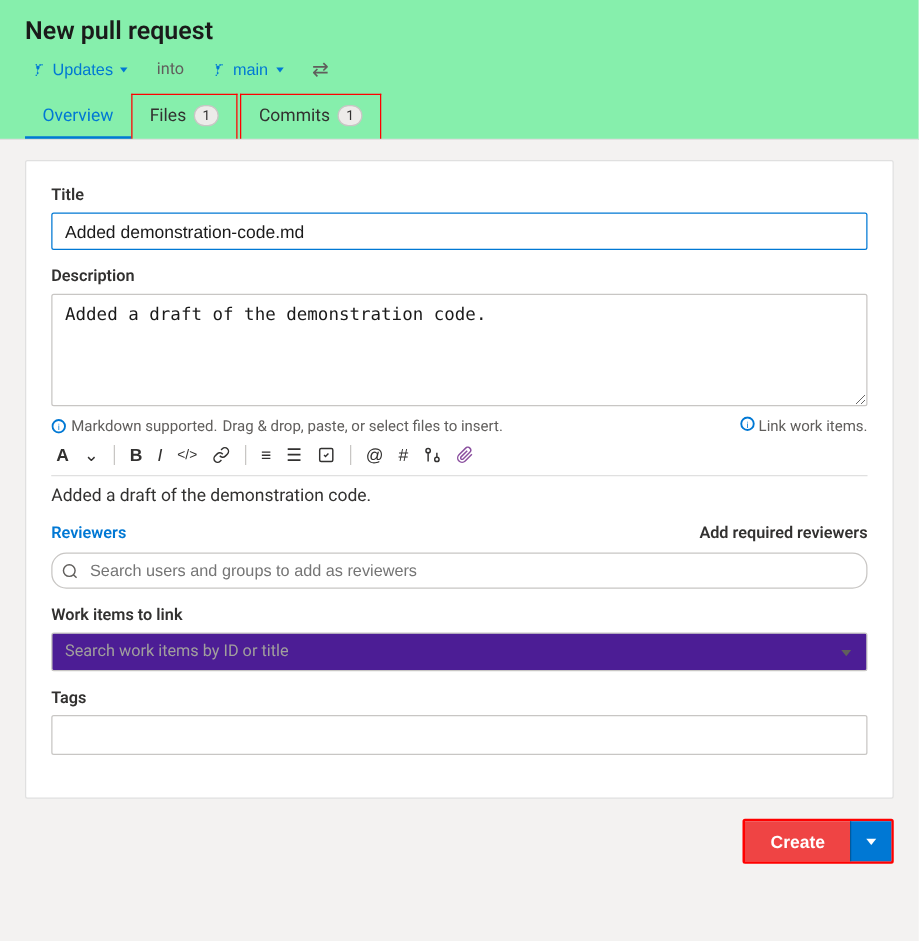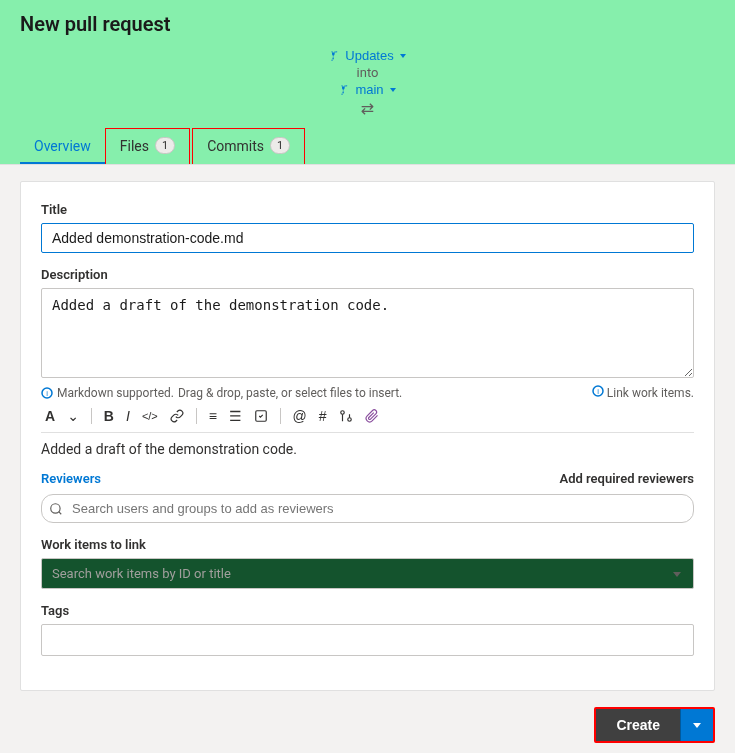--- a/index.html
+++ b/index.html
@@ -18,25 +18,24 @@
     }
     .page-title {
       font-size: 20px;
       font-weight: 600;
       color: #1a1a1a;
       margin-bottom: 10px;
     }
     .branch-row {
       display: flex;
       align-items: center;
-      gap: 0;
+      gap: 17px;
       margin-bottom: 10px;
       font-size: 13px;
       color: #323130;
-      flex-direction: column;
     }
     .branch-btn {
       display: flex;
       align-items: center;
       gap: 4px;
       background: none;
       border: none;
       cursor: pointer;
       font-size: 13px;
       color: #0078d4;
@@ -188,21 +187,21 @@
       display: flex;
       align-items: center;
       justify-content: space-between;
       width: 100%;
       border: 1px solid #c8c6c4;
       border-radius: 2px;
       padding: 7px 10px;
       font-size: 13px;
       color: #a19f9d;
       cursor: pointer;
-      background: #14532d;
+      background: #4c1d95;
     }
     .tags-input {
       width: 100%;
       border: 1px solid #c8c6c4;
       border-radius: 2px;
       padding: 6px 10px;
       font-size: 13px;
       min-height: 32px;
       outline: none;
     }
@@ -212,21 +211,21 @@
       align-items: center;
       margin: 16px 20px 16px 20px;
     }
     .create-btn-group {
       display: flex;
       align-items: stretch;
       border: 2px solid red;
       border-radius: 2px;
     }
     .create-btn {
-      background: #404040;
+      background: #ef4444;
       color: #fff;
       border: none;
       padding: 8px 20px;
       font-size: 14px;
       font-weight: 600;
       cursor: pointer;
       border-radius: 0;
     }
     .create-dropdown-btn {
       background: #0078d4;

